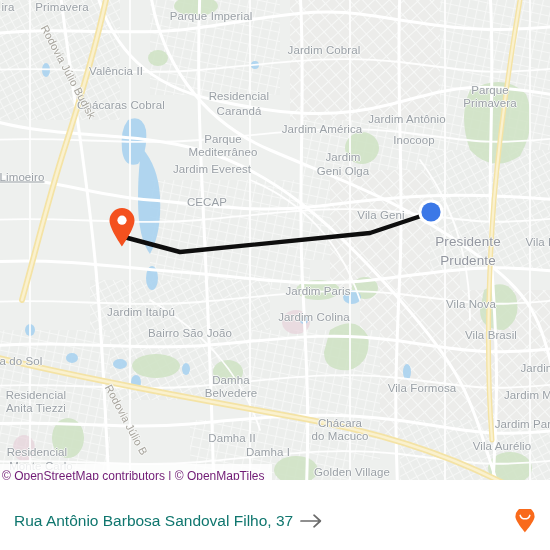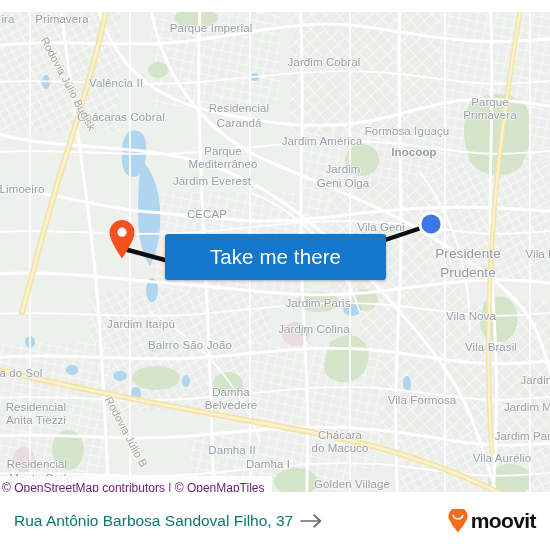--- a/index.html
+++ b/index.html
@@ -18,21 +18,21 @@
     width: 550px;
     height: 550px;
     overflow: hidden;
     background: #ffffff;
   }
 
   
   #map-viewport {
     position: absolute;
     left: 0;
-    top: 12px;
+    top: 0;
     width: 550px;
     height: 480px;
     overflow: hidden;
     background: #eef0ee;
   }
   #map-canvas {
     position: absolute;
     left: 0; top: 0;
     width: 550px; height: 492px;
   }
@@ -294,28 +294,28 @@
         <div class="map-label" style="left: 62px; top: 7px;">Primavera</div>
         <div class="map-label" style="left: 211px; top: 16px;">Parque Imperial</div>
         <div class="map-label" style="left: 324px; top: 50px;">Jardim Cobral</div>
         <div class="map-label" style="left: 116px; top: 71px;">Valência II</div>
         <div class="map-label" style="left: 121px; top: 105px;">Chácaras Cobral</div>
         <div class="map-label" style="left: 239px; top: 96px;">Residencial</div>
         <div class="map-label" style="left: 239px; top: 111px;">Carandá</div>
         <div class="map-label" style="left: 490px; top: 90px;">Parque</div>
         <div class="map-label" style="left: 490px; top: 103px;">Primavera</div>
         <div class="map-label" style="left: 322px; top: 129px;">Jardim América</div>
-        <div class="map-label" style="left: 407px; top: 119px;">Formosa Iguaçu</div>
-        <div class="map-label" style="left: 414px; top: 140px; font-weight: bold;">Inocoop</div>
+        <div class="map-label" style="left: 407px; top: 119px;">Jardim Antônio</div>
+        <div class="map-label" style="left: 414px; top: 140px;">Inocoop</div>
         <div class="map-label" style="left: 223px; top: 139px;">Parque</div>
         <div class="map-label" style="left: 223px; top: 152px;">Mediterrâneo</div>
         <div class="map-label" style="left: 343px; top: 157px;">Jardim</div>
         <div class="map-label" style="left: 343px; top: 171px;">Geni Olga</div>
         <div class="map-label" style="left: 212px; top: 169px;">Jardim Everest</div>
-        <div class="map-label" style="left: 22px; top: 177px;">Limoeiro</div>
+        <div class="map-label" style="left: 22px; top: 177px; text-decoration: underline;">Limoeiro</div>
         <div class="map-label" style="left: 381px; top: 196px; margin-top: 19px;">Vila Geni</div>
         <div class="map-label" style="left: 207px; top: 202px;">CECAP</div>
         <div class="map-label sz-lg" style="left: 468px; top: 241px;">Presidente</div>
         <div class="map-label sz-lg" style="left: 468px; top: 260px;">Prudente</div>
         <div class="map-label" style="left: 540px; top: 242px;">Vila L</div>
         <div class="map-label" style="left: 318px; top: 291px;">Jardim Paris</div>
         <div class="map-label" style="left: 471px; top: 304px;">Vila Nova</div>
         <div class="map-label" style="left: 314px; top: 317px;">Jardim Colina</div>
         <div class="map-label" style="left: 141px; top: 312px;">Jardim Itaípú</div>
         <div class="map-label" style="left: 190px; top: 333px;">Bairro São João</div>
@@ -349,34 +349,32 @@
     <svg id="origin-marker" viewBox="0 0 28 40">
       <path d="M14 39.5 C 14 39.5 26.5 22 26.5 13.6 A 12.5 12.5 0 1 0 1.5 13.6 C 1.5 22 14 39.5 14 39.5 Z" fill="#F4511E"></path>
       <circle cx="14" cy="13.2" r="4.6" fill="#ffffff"></circle>
     </svg>
 
     <svg id="destination-marker" viewBox="0 0 28 28">
       <circle cx="14" cy="14" r="12.6" fill="#ffffff"></circle>
       <circle cx="14" cy="14" r="9.6" fill="#3B78E7"></circle>
     </svg>
 
-    <button id="take-me-there-button">Take me there</button>
 
     <div id="map-attribution">© OpenStreetMap contributors | © OpenMapTiles</div>
   </div>
 
   <div id="footer-bar">
     <div id="trip-summary">
       <span class="trip-endpoint">Rua Antônio Barbosa Sandoval Filho, 37</span>
       <svg id="trip-arrow-icon" width="24" height="16" viewBox="0 0 24 16">
         <path d="M1 8 H20 M14 2.2 L20.4 8 L14 13.8" fill="none" stroke="#6b6b6b" stroke-width="1.7" stroke-linecap="round" stroke-linejoin="round"></path>
       </svg>
     </div>
 
     <div id="moovit-logo">
       <svg width="22" height="24" viewBox="0 0 22 24">
         <path d="M11 23.4 C 11 23.4 20.6 12.4 20.6 7.6 A 9.6 9.6 0 1 0 1.4 7.6 C 1.4 12.4 11 23.4 11 23.4 Z" fill="#F96A1B"></path>
         <path d="M6.2 6.4 q1.1 3.4 4.8 3.4 q3.7 0 4.8 -3.4" fill="none" stroke="#ffffff" stroke-width="1.55" stroke-linecap="round"></path>
       </svg>
-      <span id="moovit-wordmark">moovit</span>
     </div>
   </div>
 </div>
 
 </body></html>

